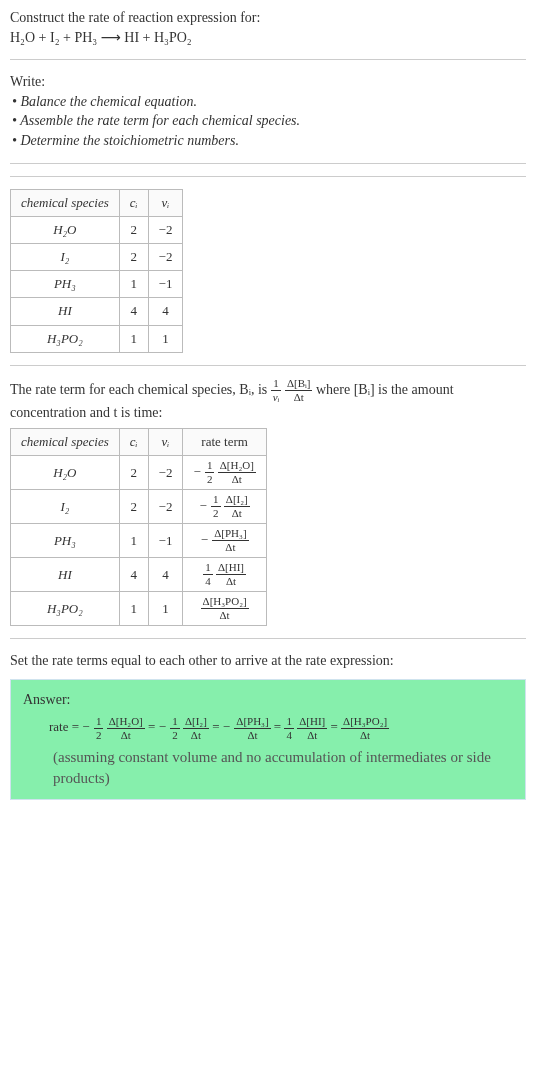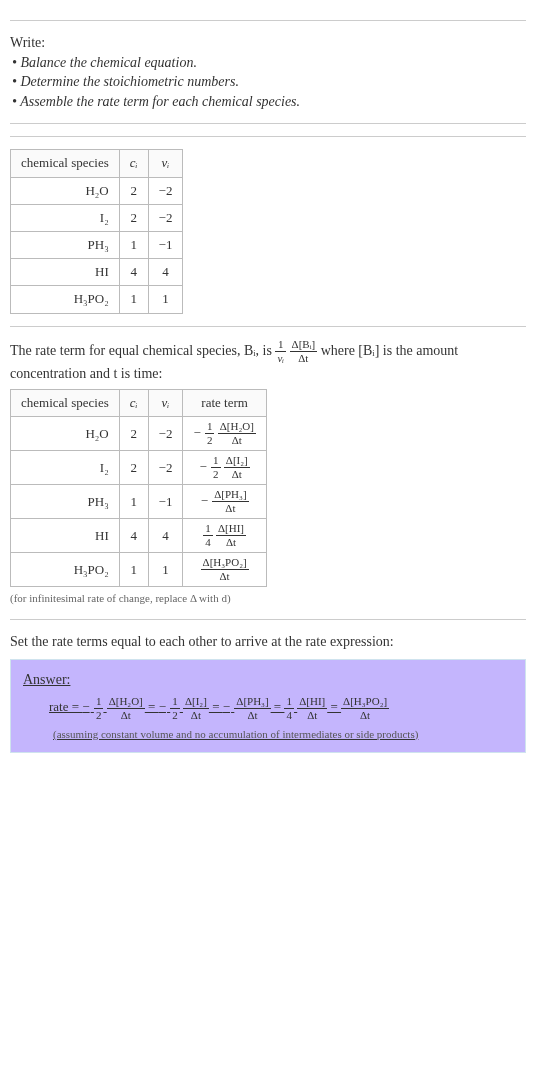--- a/index.html
+++ b/index.html
@@ -25,63 +25,64 @@
   border-collapse: collapse;
   margin-top: 6px;
 }
 table.data th, table.data td {
   border: 1px solid #bbb;
   padding: 4px 10px;
   text-align: center;
   font-size: 13px;
   font-weight: normal;
 }
-table.data th:first-child, table.data td:first-child { text-align: right; }
+table.data th:first-child, table.data td:first-child { text-align: center; font-style: italic; }
 table.data th { background: #fafafa; }
 .note {
   font-size: 11px;
   color: #666;
   margin-top: 4px;
 }
 .frac {
   display: inline-block;
   vertical-align: middle;
   text-align: center;
   font-size: 11px;
   line-height: 1;
 }
 .frac .num { display: block; border-bottom: 1px solid #333; padding: 0 2px 1px; }
 .frac .den { display: block; padding: 1px 2px 0; }
 .neg { margin-right: 1px; }
 .rate-cell { white-space: nowrap; font-size: 12px; }
 .answer-box {
-  background: #c4b5fd;
+  background: #86efac;
   border: 1px solid #cfe3ee;
   padding: 10px 12px;
   margin-top: 8px;
-  text-decoration: underline;
 }
 .answer-title { margin-bottom: 6px; }
 .answer-rate { margin-left: 26px; margin-bottom: 6px; font-size: 13px; }
-.answer-note { font-size: 11px; color: #555; margin-left: 30px; }
+.answer-note { font-size: 15px; color: #555; margin-left: 30px; }
 .ital { font-style: italic; }
 </style>
 </head>
 <body>
 
 <div class="section">
+  <div>Construct the rate of reaction expression for:</div>
+  <div class="eqn">H₂O + I₂ + PH₃  ⟶  HI + H₃PO₂</div>
 </div>
 
 <hr class="divider">
 
 <div class="section">
   <div>Write:</div>
   <div class="bullet-item">• Balance the chemical equation.</div>
+  <div class="bullet-item">• Assemble the rate term for each chemical species.</div>
   <div class="bullet-item">• Determine the stoichiometric numbers.</div>
-  <div class="bullet-item">• Assemble the rate term for each chemical species.</div>
 </div>
 
 <hr class="divider">
 
 <div class="section">
 </div>
 
 <hr class="divider">
 
 <div class="section">
@@ -118,21 +119,21 @@
       <td>1</td>
     </tr>
   </tbody>
     </table>
 </div>
 
 <hr class="divider">
 
 <div class="section">
   <div>
-    <span>The rate term for equal chemical species, Bᵢ, is </span>
+    <span>The rate term for each chemical species, Bᵢ, is </span>
     <span class="frac">
       <span class="num">1</span>
       <span class="den ital">νᵢ</span>
     </span>
     <span class="frac">
       <span class="num">Δ[Bᵢ]</span>
       <span class="den">Δt</span>
     </span>
     <span> where [Bᵢ] is the amount concentration and t is time:</span>
   </div>
@@ -210,21 +211,20 @@
       <td>1</td>
       <td class="rate-cell">
         <span class="frac">
           <span class="num">Δ[H₃PO₂]</span>
           <span class="den">Δt</span>
         </span>
       </td>
     </tr>
   </tbody>
     </table>
-  <div class="note">(for infinitesimal rate of change, replace Δ with d)</div>
 </div>
 
 <hr class="divider">
 
 <div class="section">
   <div>Set the rate terms equal to each other to arrive at the rate expression:</div>
   <div class="answer-box">
     <div class="answer-title">Answer:</div>
     <div class="answer-rate">
       <span>rate = </span>

